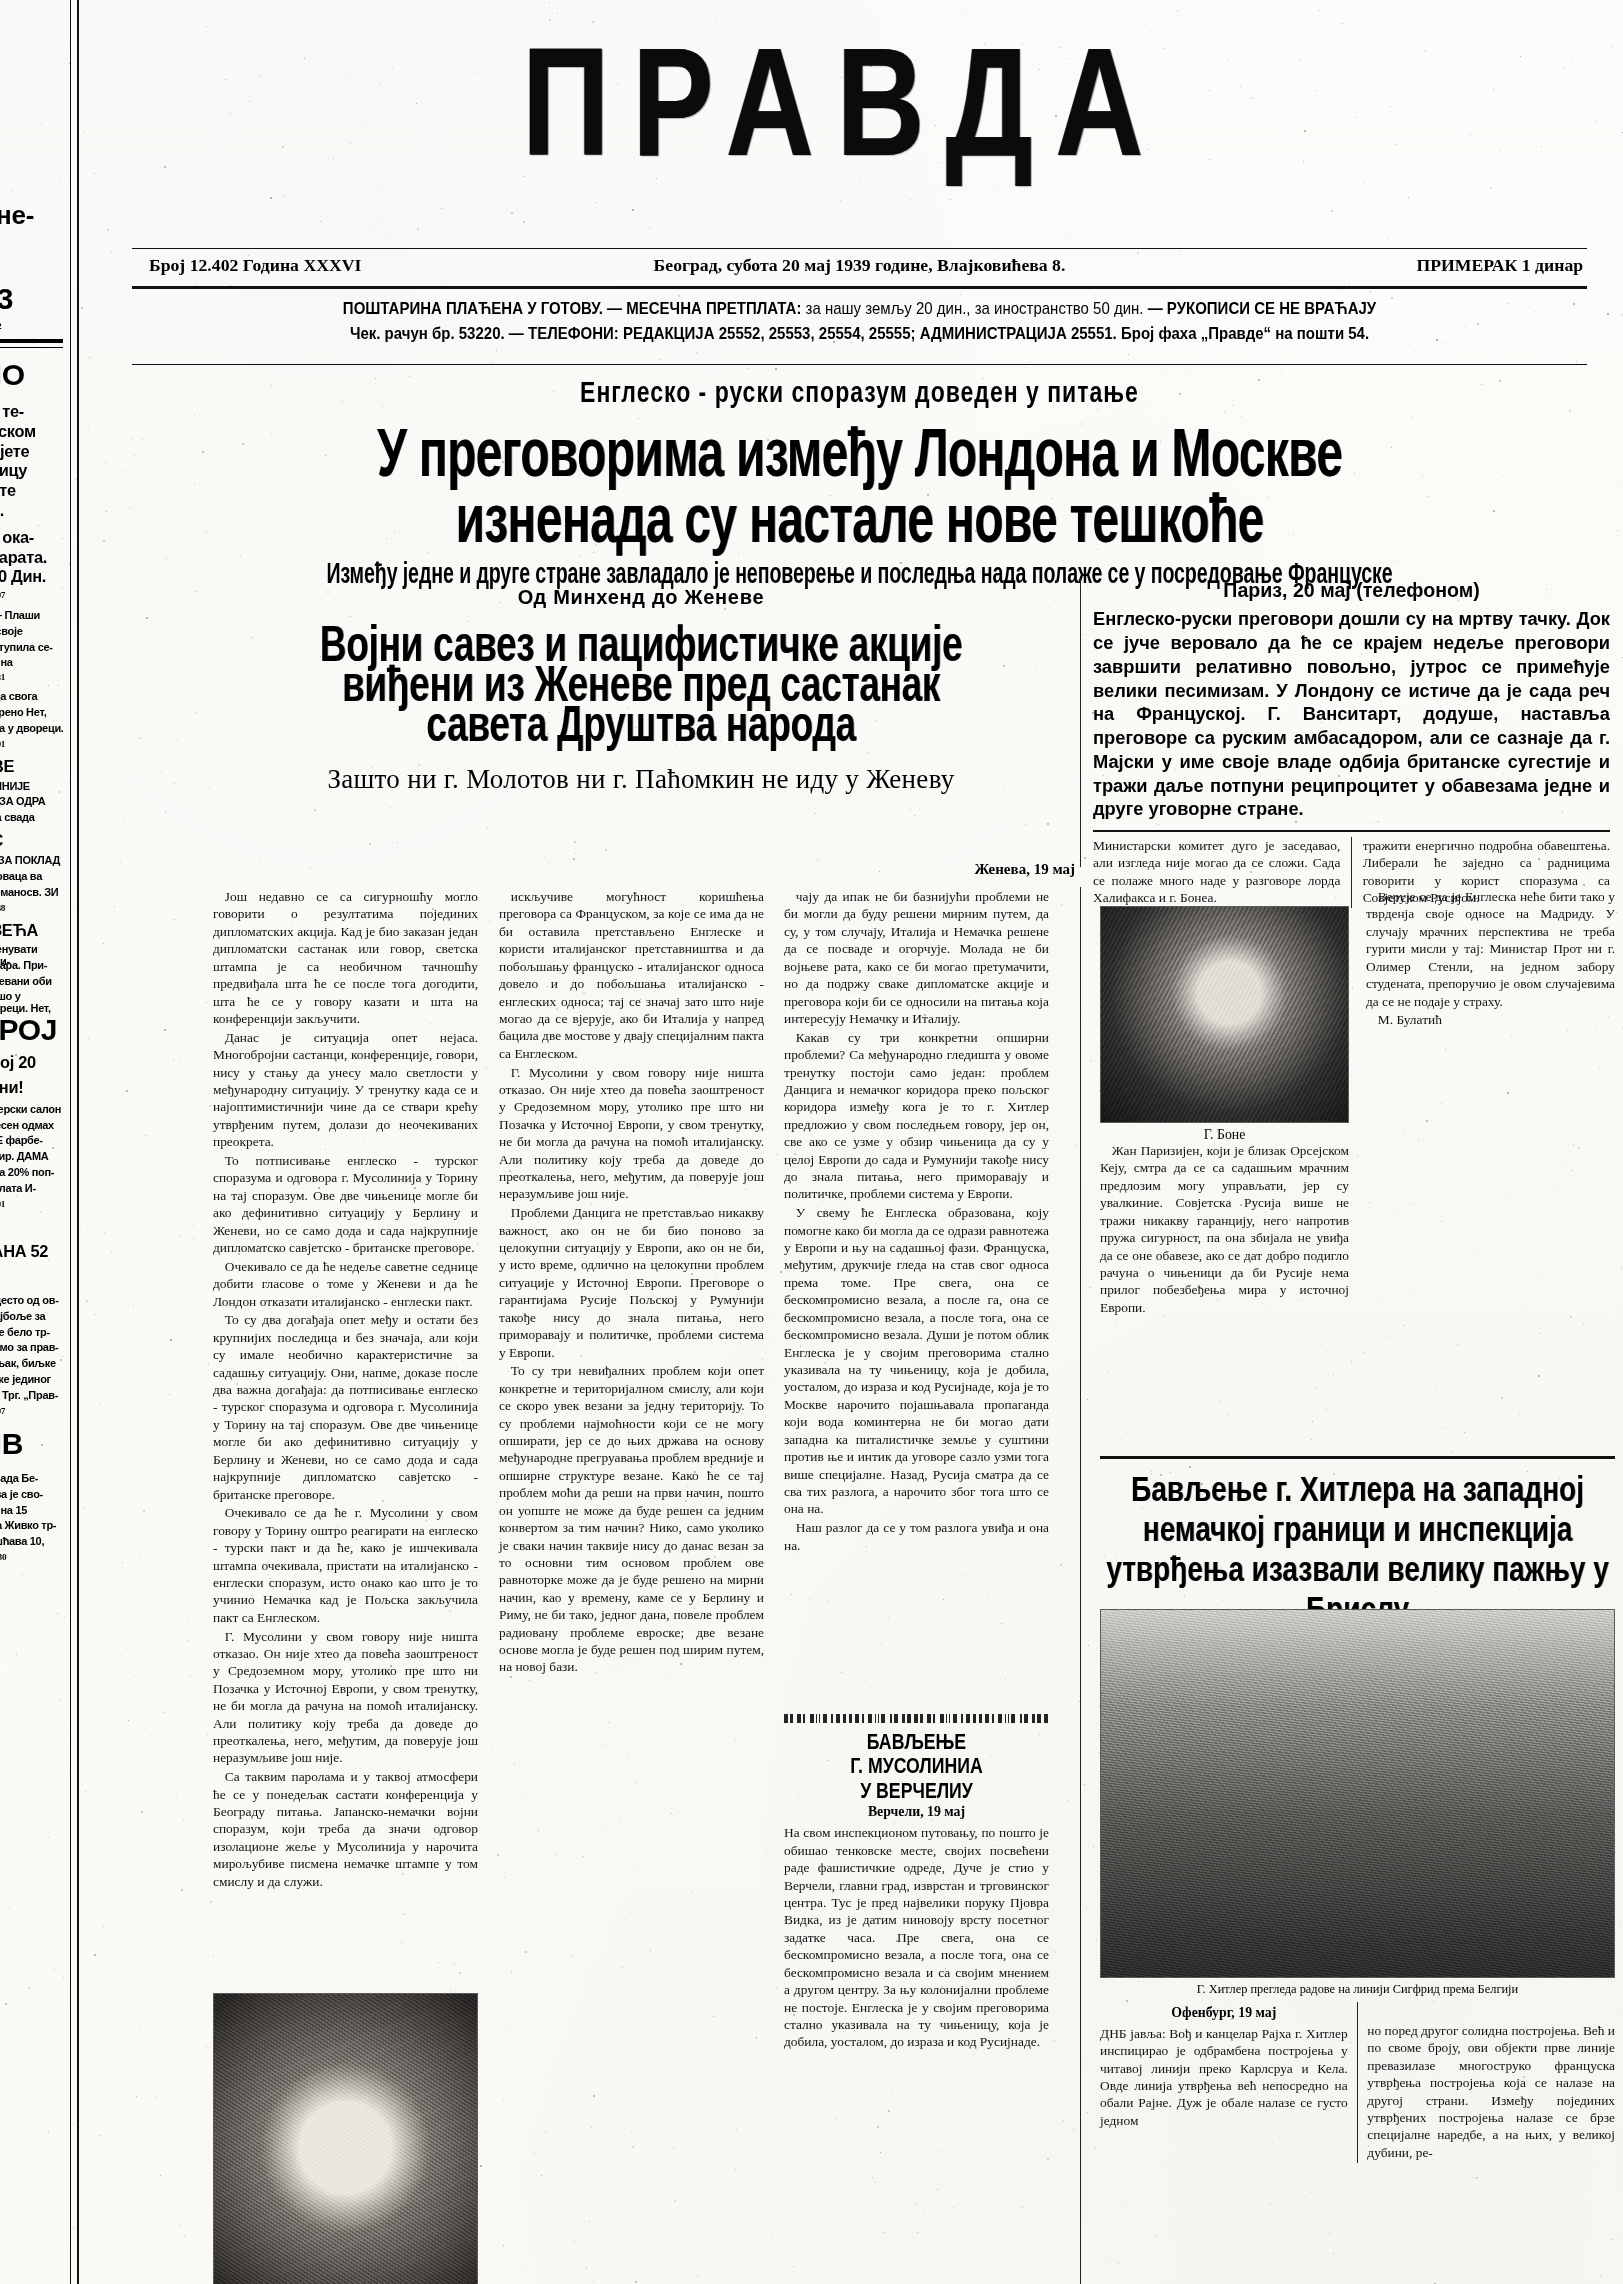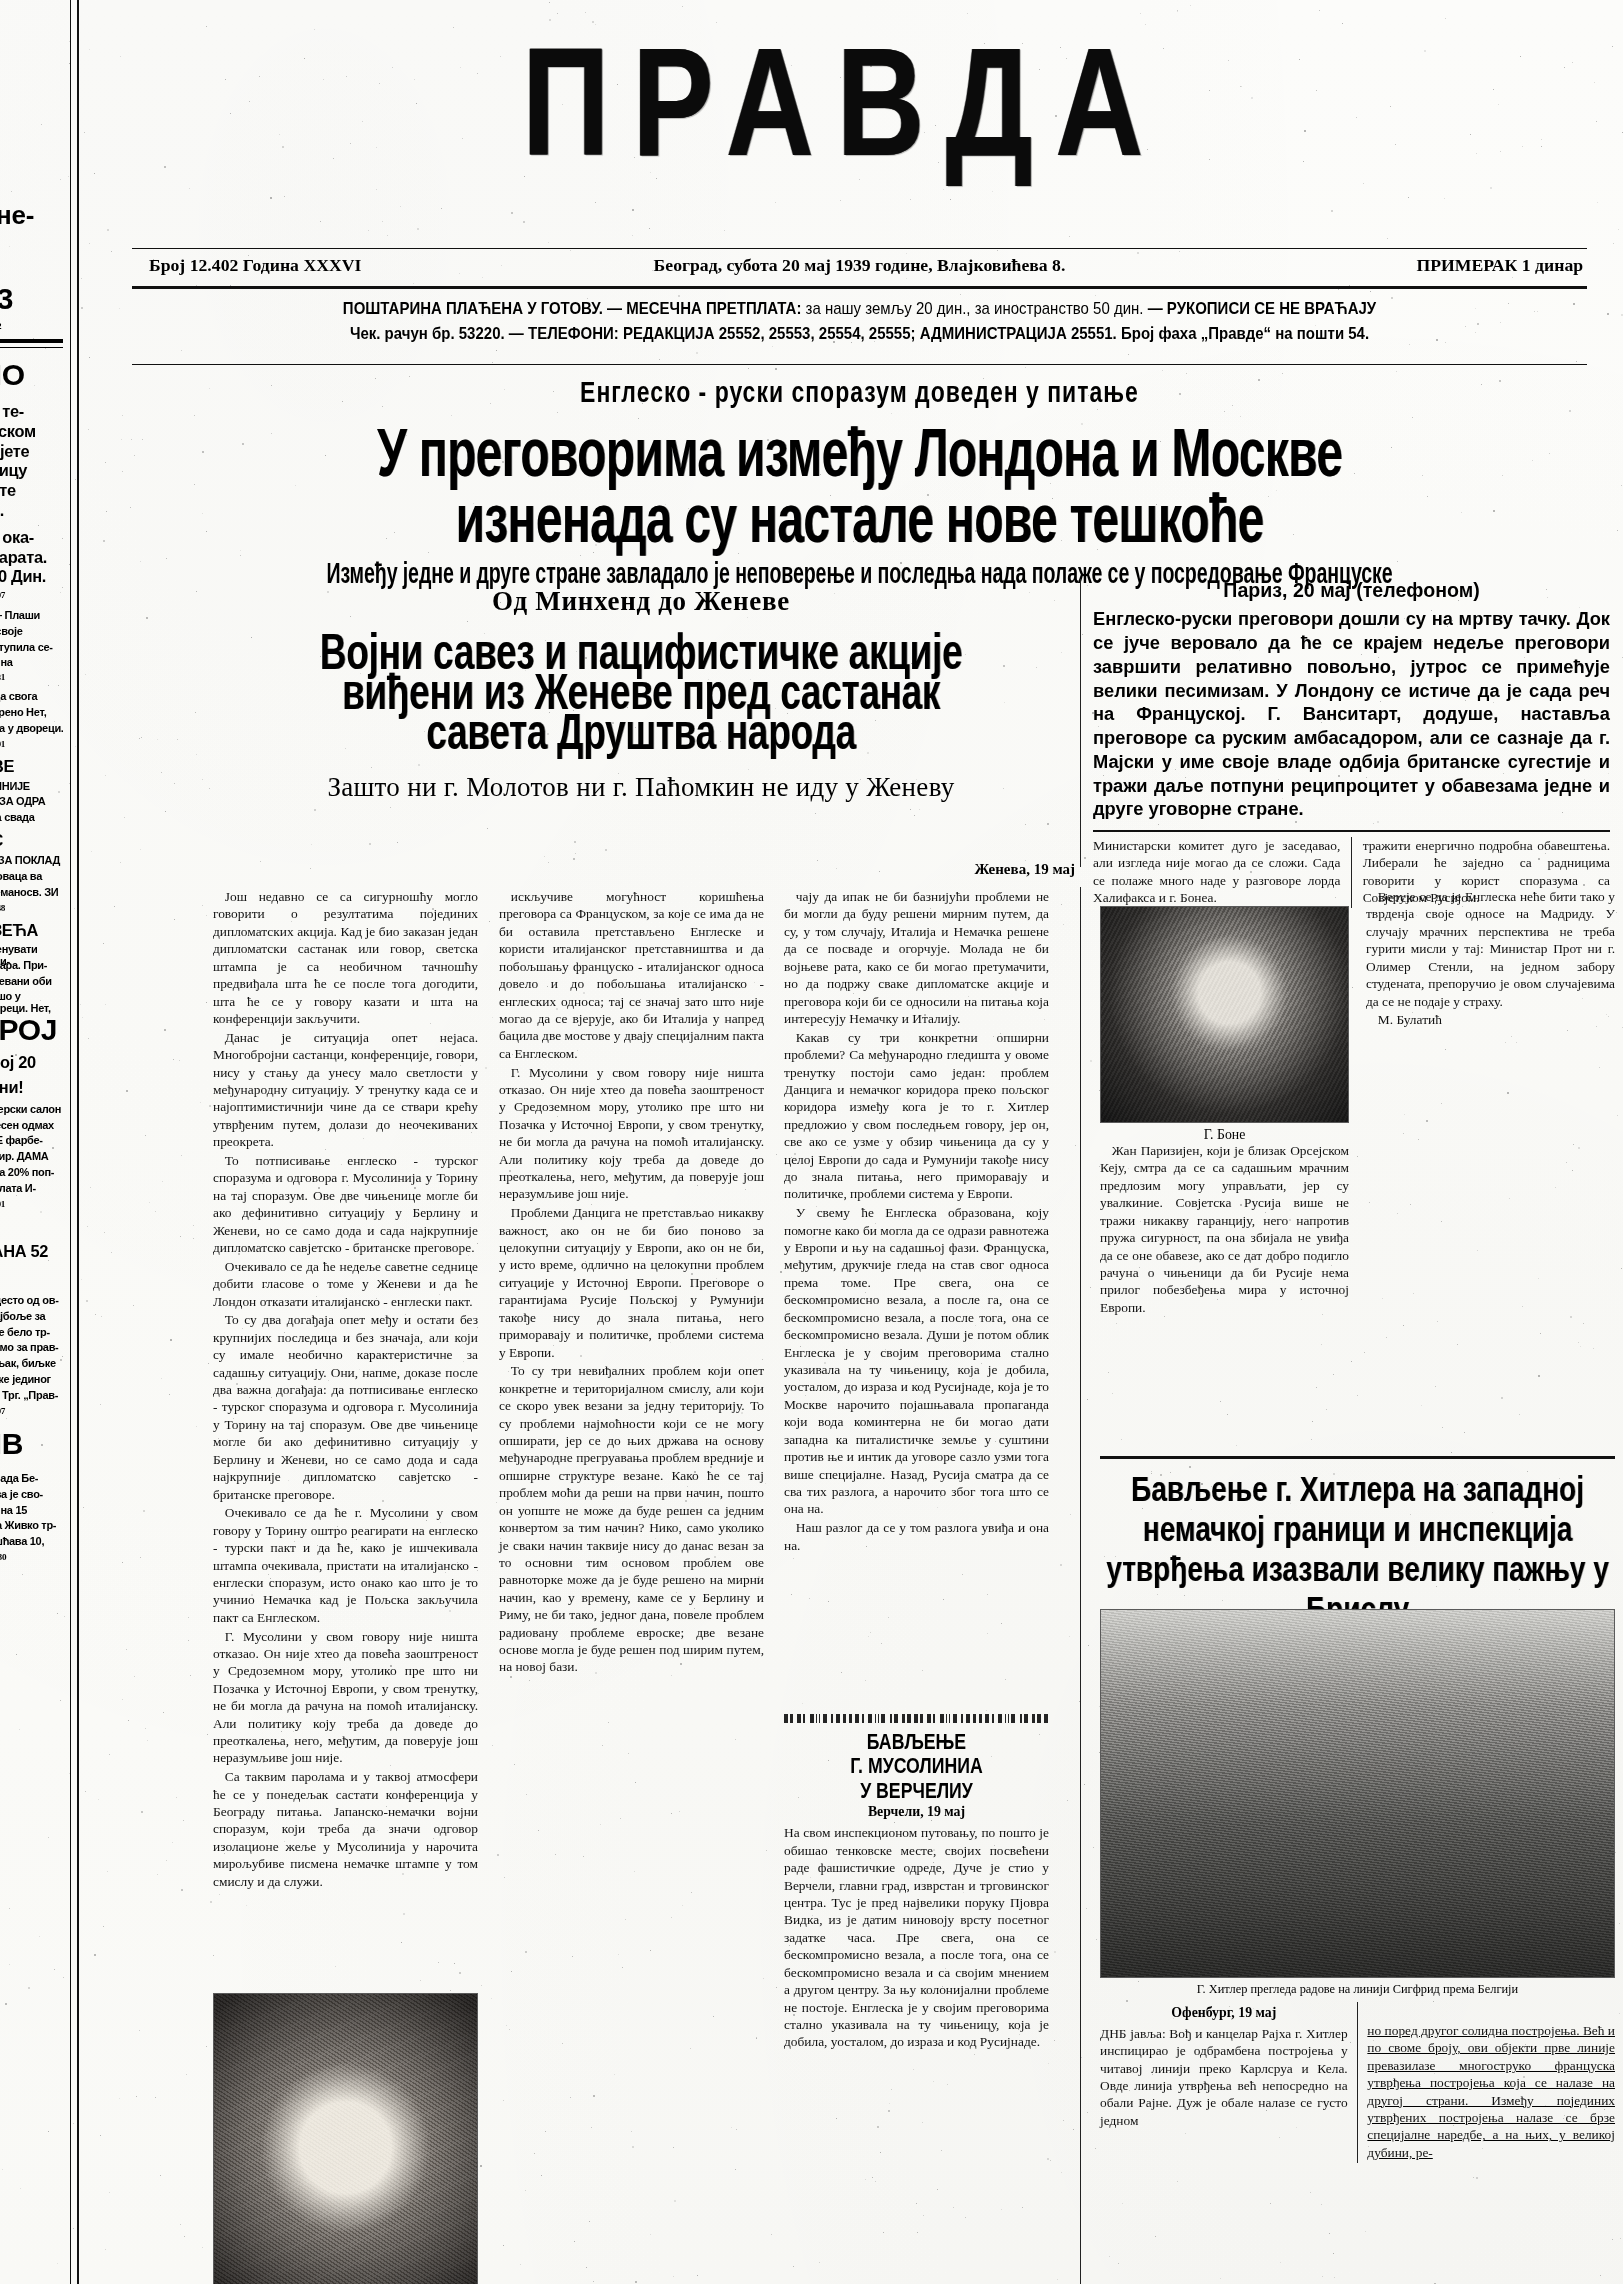--- a/index.html
+++ b/index.html
@@ -115,22 +115,22 @@
   }
 
   
   #body{position:absolute;left:69px;right:37px;top:579px;bottom:13px;}
 
   .colsep{position:absolute;width:1.3px;background:#222;}
 
   
   #sec{position:absolute;left:77px;top:6.5px;width:864px;text-align:center;}
   #sec .ov{
-    font-family:Liberation Serif, serif;
-    font-size:27px;font-weight:bold;letter-spacing:0.7px;
+    font-family:Liberation Sans, sans-serif;
+    font-size:20px;font-weight:bold;letter-spacing:0.7px;
     margin-bottom:9.2px;
   }
   #sec .hl{
     font-family:"Liberation Sans",sans-serif;
     font-weight:bold;font-size:37px;line-height:1.08;
     transform:scaleY(1.34);transform-origin:center top;
     letter-spacing:-0.3px;
     text-shadow:0.7px 0 0 rgba(0,0,0,.45);
   }
   #sec .sub{
@@ -1802,21 +1802,21 @@
       </div>
       <div class="cap small">Г. Хитлер прегледа радове на линији Сигфрид према Белгији</div>
       <div style="display:flex;gap:9.2px;margin-top:3.9px;">
         <div style="flex:1;">
           <div class="smalldl">Офенбург, 19 мај</div>
           <div class="news">
             <p class="noind">ДНБ јавља: Вођ и канцелар Рајха г. Хитлер инспицирао је одбрамбена постројења у читавој линији преко Карлсруа и Кела. Овде линија утврђења већ непосредно на обали Рајне. Дуж је обале налазе се густо једном</p>
           </div>
         </div>
         <div style="width:1.3px;background:#222;"></div>
-        <div style="flex:1;text-decoration:underline;">
+        <div style="flex:1;">
           <div class="news" style="padding-top:19.6px;">
             <p class="noind">но поред другог солидна постројења. Већ и по своме броју, ови објекти прве линије превазилазе многоструко француска утврђења постројења која се налазе на другој страни. Између појединих утврђених постројења налазе се брзе специјалне наредбе, а на њих, у великој дубини, ре-</p>
           </div>
         </div>
       </div>
     </div>
 
     <div style="position:absolute;left:652px;top:1126px;width:265px;">
       <div class="squiggle"></div>
       <div class="secthead">БАВЉЕЊЕ</div>

